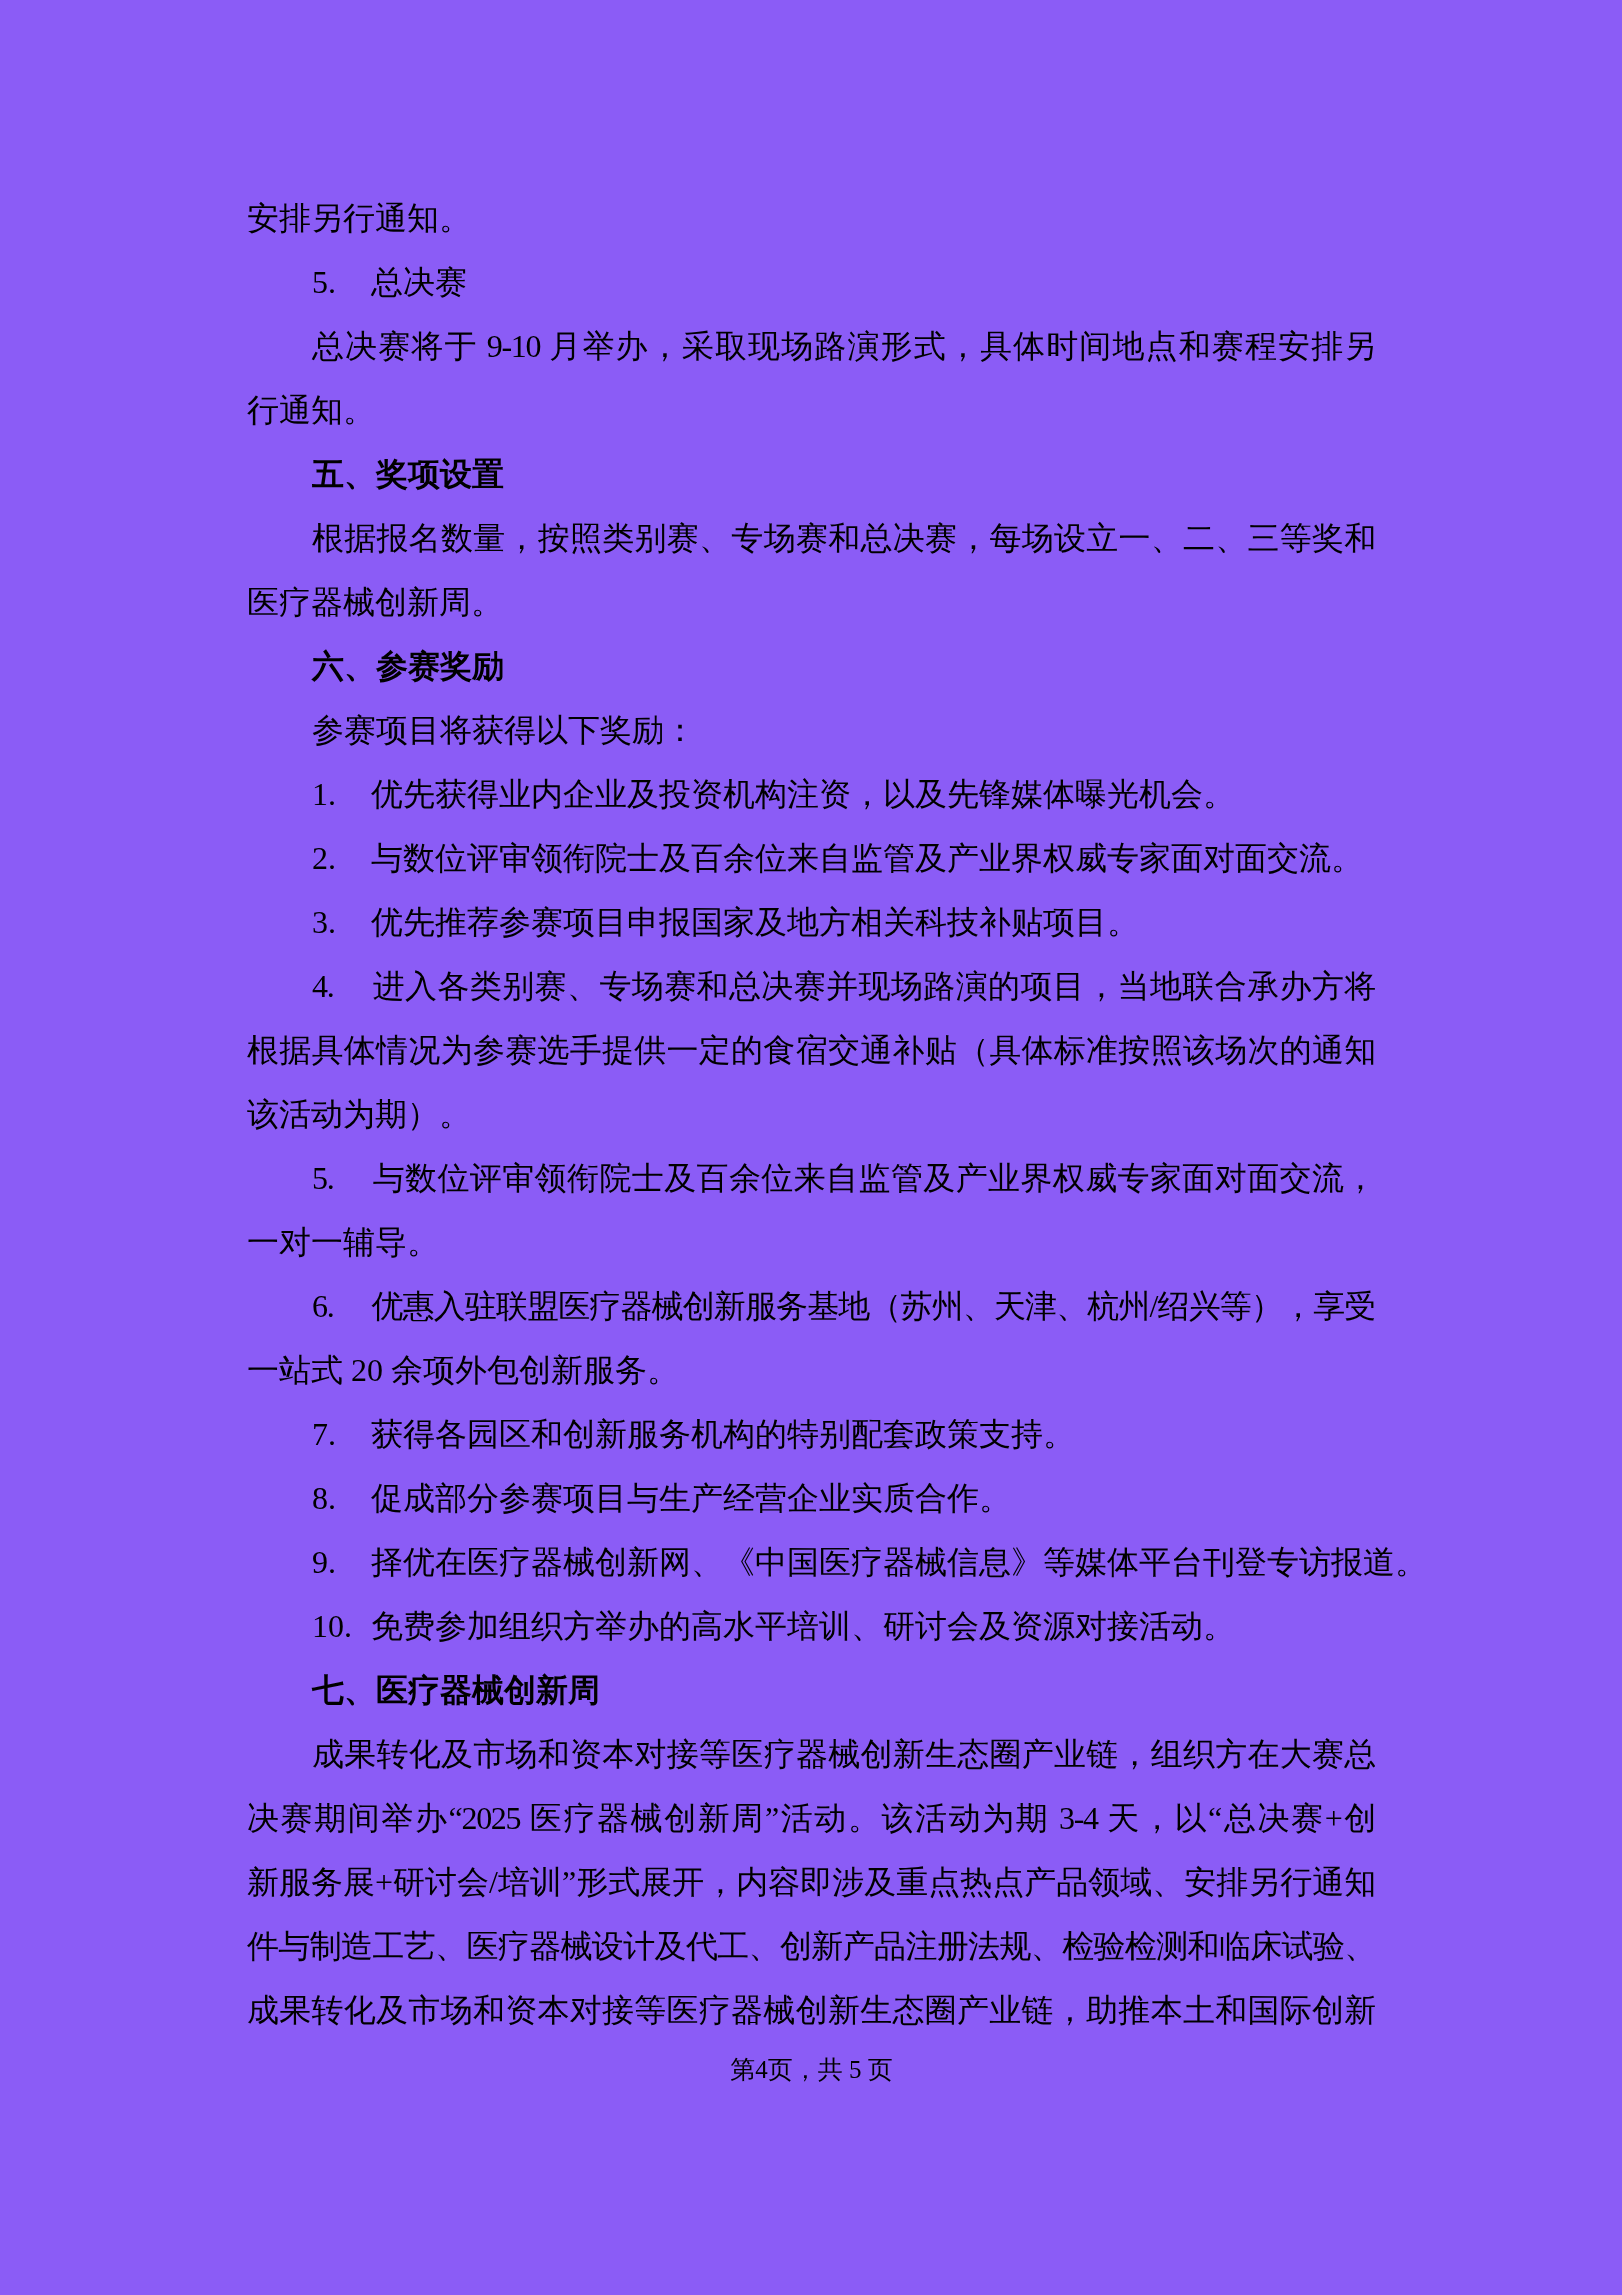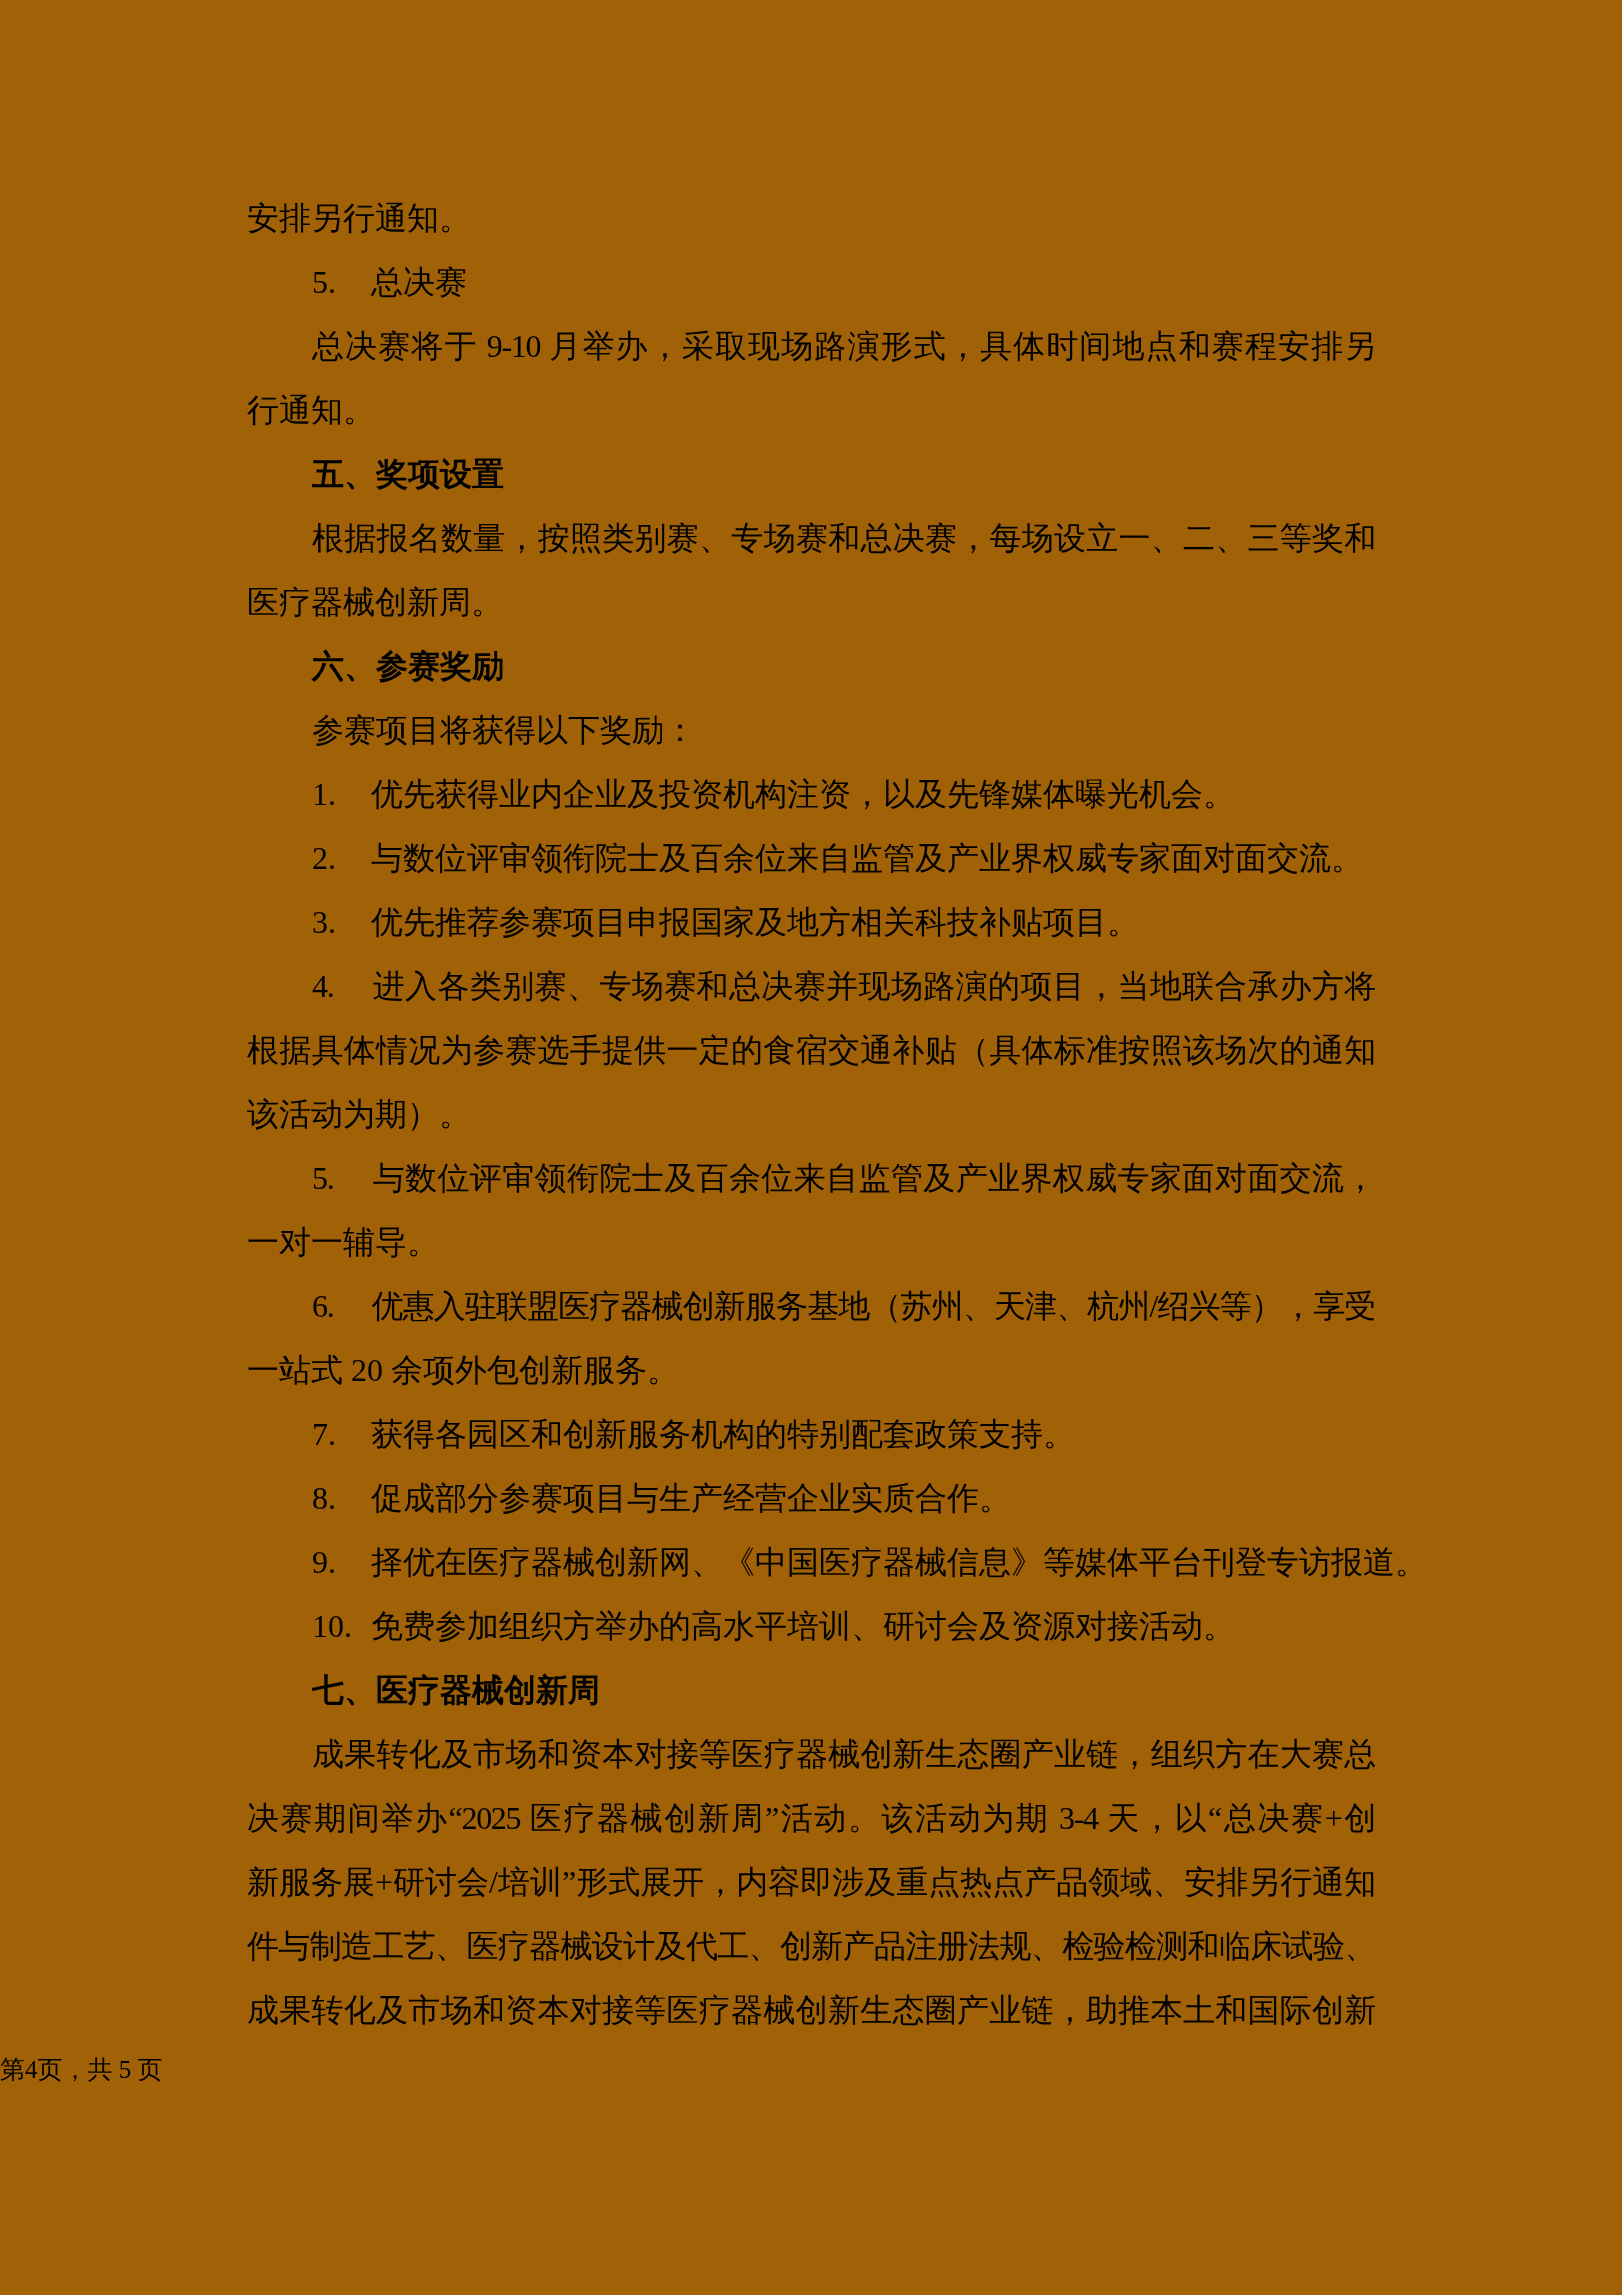--- a/index.html
+++ b/index.html
@@ -3,21 +3,21 @@
 <meta charset="utf-8">
 <style>
   html, body { margin: 0; padding: 0; }
   body {
     width: 1623px; height: 2295px;
     background: #ffffff;
     position: relative;
     color: #000;
     font-family: "Liberation Serif", "DejaVu Serif", serif;
   }
-  .page { position: absolute; inset: 0; background: #a16207; }
+  .page { position: absolute; inset: 0; background: #8b5cf6; }
   .doc  { position: absolute; left: 247px; top: 186px; width: 1128px; }
   .ln {
     height: 64px; line-height: 64px;
     font-size: 32px;
     white-space: nowrap;
     width: 1128px; box-sizing: border-box;
   }
   .ind  { padding-left: 65px; }
   .fill {
     white-space: normal;
@@ -27,21 +27,21 @@
     overflow: hidden;
   }
   .head {
     font-family: Liberation Sans, sans-serif;
     font-weight: 700;
   }
   .num { display: inline-block; width: 59px; }
   .footer {
     position: absolute; left: 0; top: 2050px;
     width: 1623px; height: 39px; line-height: 39px;
-    text-align: left; font-size: 25px;
+    text-align: center; font-size: 25px;
     font-family: "Liberation Serif", "DejaVu Serif", serif;
   }
 </style>
 </head>
 <body>
 
 <div class="page">
   <div class="doc">
 
     <div class="ln">安排另行通知。</div>

